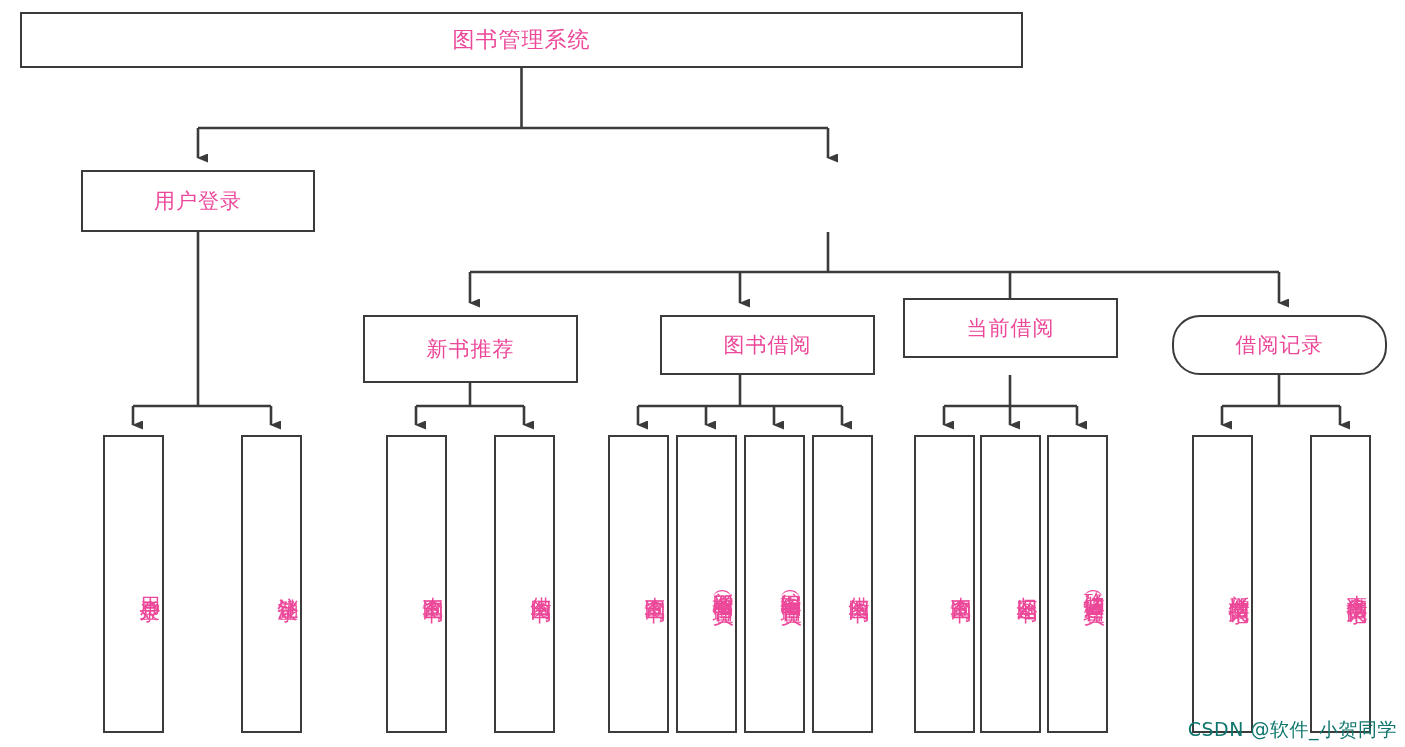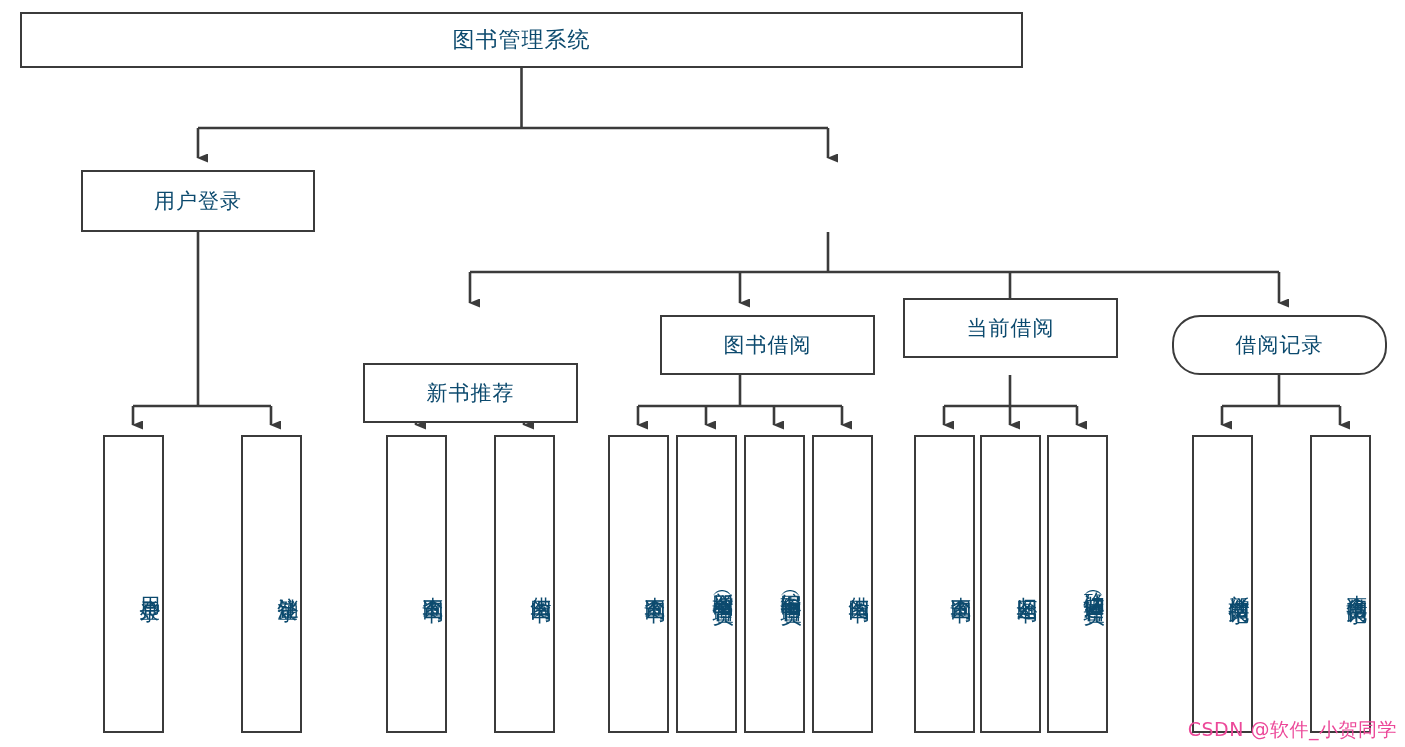--- a/index.html
+++ b/index.html
@@ -25,21 +25,21 @@
   
   .node{
     position:absolute;
     box-sizing:border-box;
     background:#ffffff;
     border:2.5px solid #3b3b3b;
     display:flex;
     align-items:center;
     justify-content:center;
     text-align:center;
-    color:#0c4a6e;
+    color:#ec4899;
     z-index:3;
   }
   .node.h{
     font-size:21px;
     line-height:1.15;
     letter-spacing:1px;
   }
   .node.root{
     font-size:22px;
   }
@@ -59,21 +59,21 @@
     writing-mode:vertical-rl;
     text-orientation:upright;
     white-space:normal;
   }
   
   #watermark{
     position:absolute;
     right:8px;
     bottom:4px;
     font-size:19px;
-    color:#ec4899;
+    color:#0f766e;
     letter-spacing:0.5px;
     z-index:6;
     white-space:nowrap;
     font-family:"DejaVu Sans","Liberation Sans",sans-serif;
   }
 </style>
 </head>
 <body>
 
 <div id="canvas">
@@ -128,21 +128,21 @@
       <path d="M1222,406 L1222,425" marker-end="url(#arw)"></path>
       <path d="M1340,406 L1340,425" marker-end="url(#arw)"></path>
     </g>
   </svg>
 
   <div class="node h root" style="left:20px;top:12px;width:1003px;height:56px;">图书管理系统</div>
 
   <div class="node h" style="left:81px;top:170px;width:234px;height:62px;">用户登录</div>
 
 
-  <div class="node h" style="left:363px;top:315px;width:215px;height:60px;margin-top:48px;">新书推荐</div>
+  <div class="node h" style="left:363px;top:315px;width:215px;height:68px;">新书推荐</div>
 
   <div class="node h" style="left:660px;top:315px;width:215px;height:60px;">图书借阅</div>
 
   <div class="node h" style="left:903px;top:298px;width:215px;height:60px;">当前借阅</div>
 
   <div class="node h" style="left:1172px;top:315px;width:215px;height:60px;border-radius:28px;">借阅记录</div>
 
   <div class="node v" style="left:103px;top:435px;width:61px;height:298px;">
     <span class="vtext">用户登录</span>
   </div>

